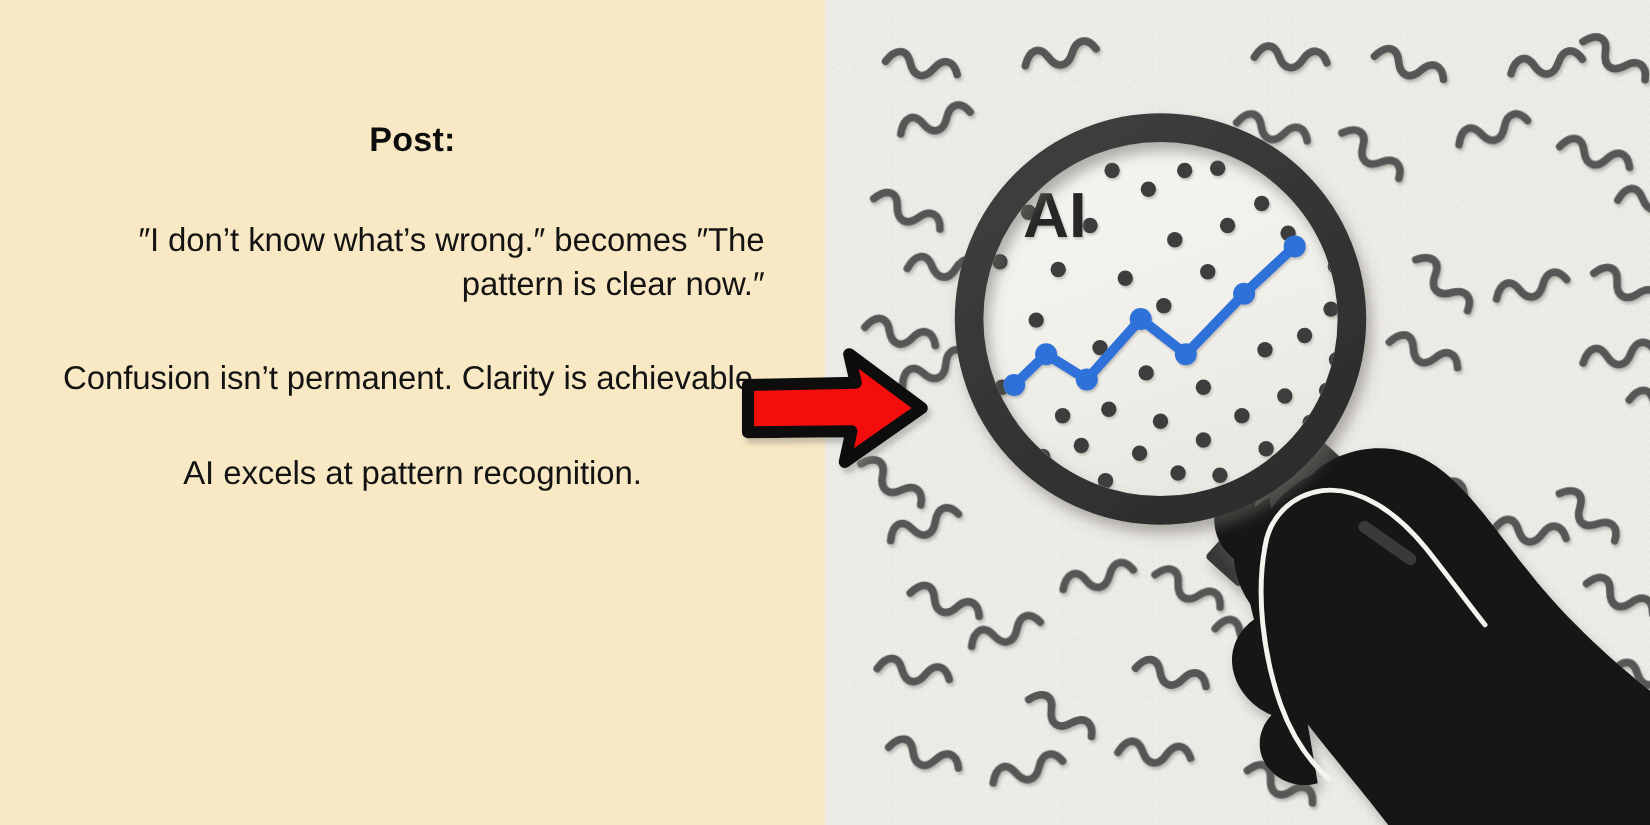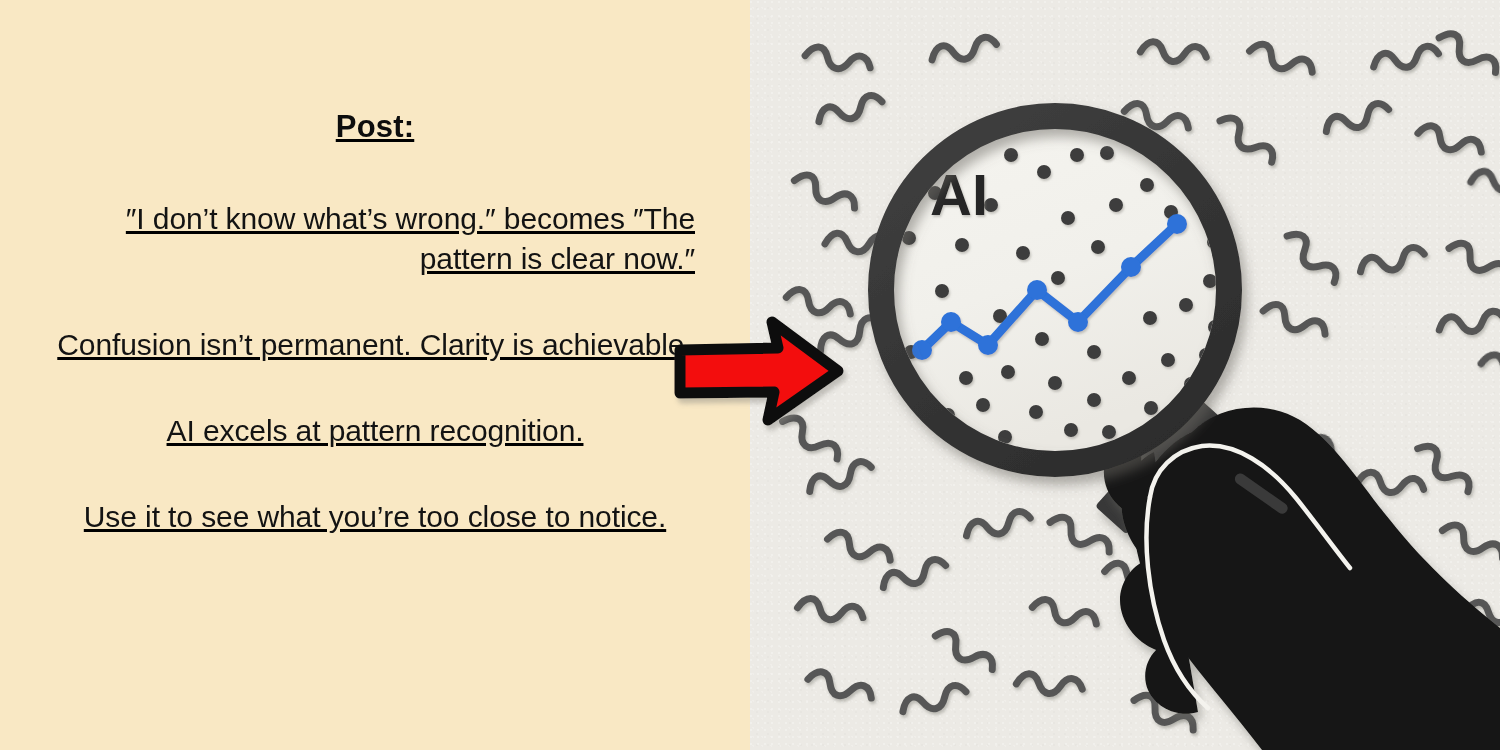--- a/index.html
+++ b/index.html
@@ -32,21 +32,20 @@
     left: 0;
     top: 0;
     width: 750px;
     height: 750px;
     display: flex;
     flex-direction: column;
     align-items: center;
     justify-content: flex-start;
     padding-top: 108px;
     box-sizing: border-box;
-    text-decoration: underline;
   }
   .post-heading {
     font-size: 31px;
     font-weight: bold;
     color: #0d0d0d;
     letter-spacing: 0.2px;
     line-height: 1.2;
     text-align: center;
     margin: 0 0 54px 0;
   }
@@ -98,21 +97,20 @@
 <body>
 
 <div id="canvas">
 
   <div id="left-panel" style="background: rgb(249, 232, 196);">
     <div id="left-content">
       <div class="post-heading">Post:</div>
       <div class="post-para">″I don’t know what’s wrong.″ becomes ″The pattern is clear now.″</div>
       <div class="post-para">Confusion isn’t permanent. Clarity is achievable.</div>
       <div class="post-para">AI excels at pattern recognition.</div>
-      <div class="post-para">Use it to see what you’re too close to notice.</div>
     </div>
   </div>
 
   <div id="right-panel" style="background: rgb(236, 234, 229);">
 
     <div id="noise-overlay"></div>
 
     <svg id="squiggle-layer" width="750" height="750" viewBox="0 0 750 750">
       <defs>
         <path id="sq" d="M0,12 C6,-2 16,-4 22,8 C28,20 38,20 44,8 C50,-4 60,-4 66,8"></path>

